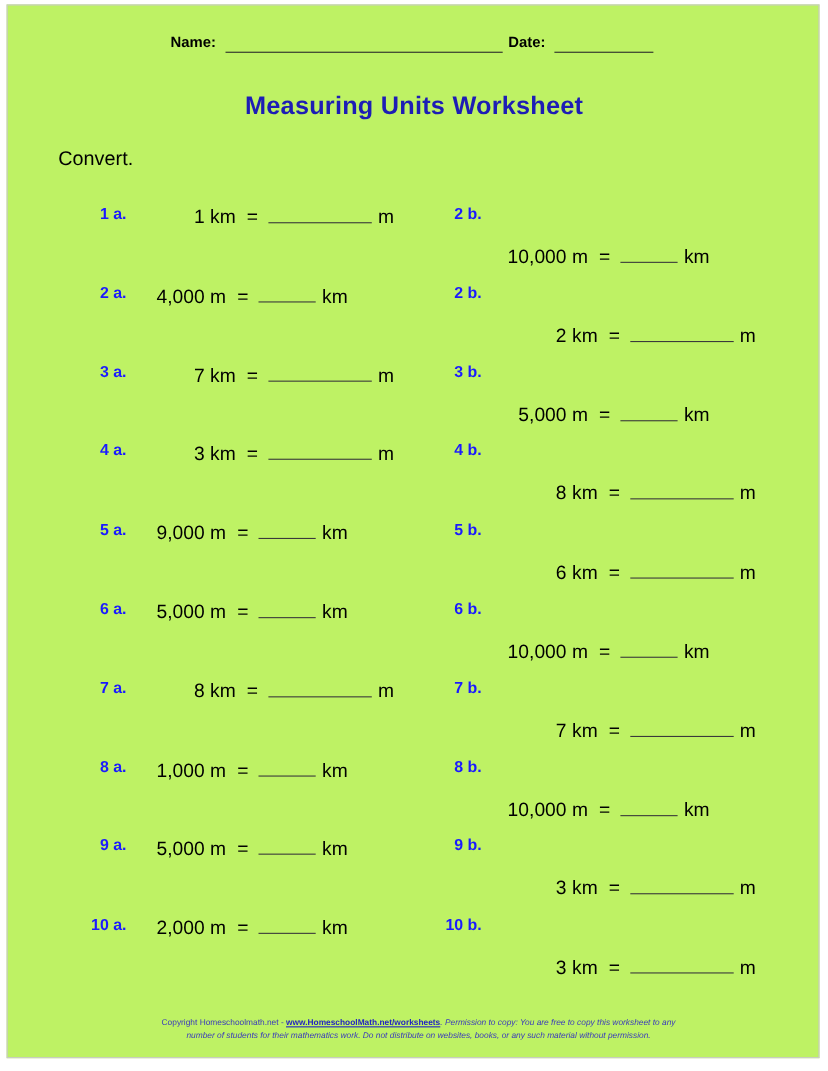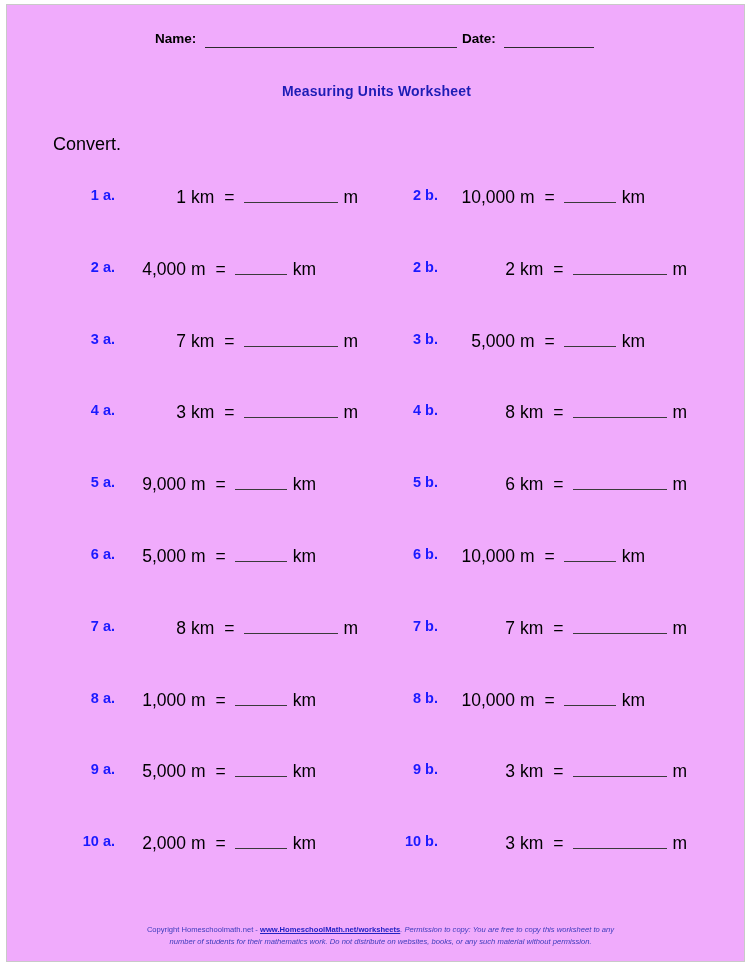--- a/index.html
+++ b/index.html
@@ -15,21 +15,21 @@
     font-family: "Liberation Sans", sans-serif;
   }
 
   
   #page {
     position: absolute;
     left: 6px;
     top: 4px;
     width: 739px;
     height: 958px;
-    background: #f0abfc;
+    background: #bef264;
     border: 1px solid #c9c9c9;
     box-sizing: border-box;
   }
 
   
   #header-row {
     position: absolute;
     left: 0;
     top: 24px;
     width: 739px;
@@ -53,21 +53,21 @@
   #date-label  { left: 455px; top: 2px; }
   #date-rule   { left: 497px; top: 18px; width: 90px; }
 
   
   #title {
     position: absolute;
     left: 0;
     top: 78px;
     width: 739px;
     text-align: center;
-    font-size: 14px;
+    font-size: 23px;
     font-weight: bold;
     color: #1d1db5;
     letter-spacing: 0.2px;
   }
 
   
   #instruction {
     position: absolute;
     left: 46px;
     top: 129px;
@@ -112,21 +112,21 @@
     font-size: 17.5px;
     color: #000000;
     margin-left: 7px;
   }
   .qval {
     display: inline-block;
     text-align: right;
     flex: 0 0 auto;
   }
   .cell-a .qval { min-width: 64px; }
-  .cell-b .qval { min-width: 70px; }
+  .cell-b .qval { min-width: 70px; margin-top: 36px; }
   .qunit {
     margin-left: 5px;
     flex: 0 0 auto;
   }
   .qeq {
     margin: 0 9px 0 10px;
     flex: 0 0 auto;
   }
   .qblank {
     display: inline-block;

